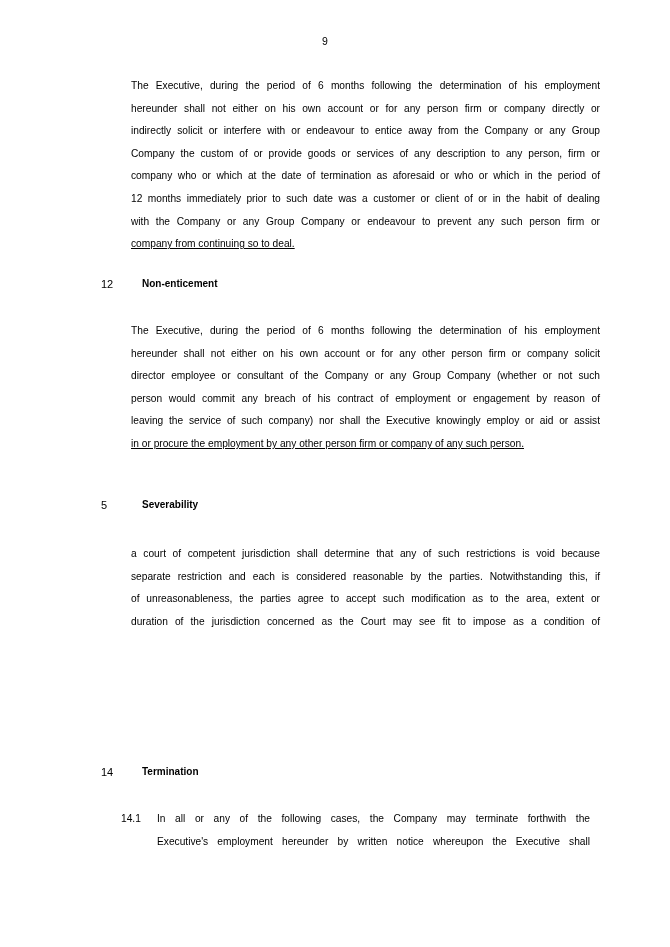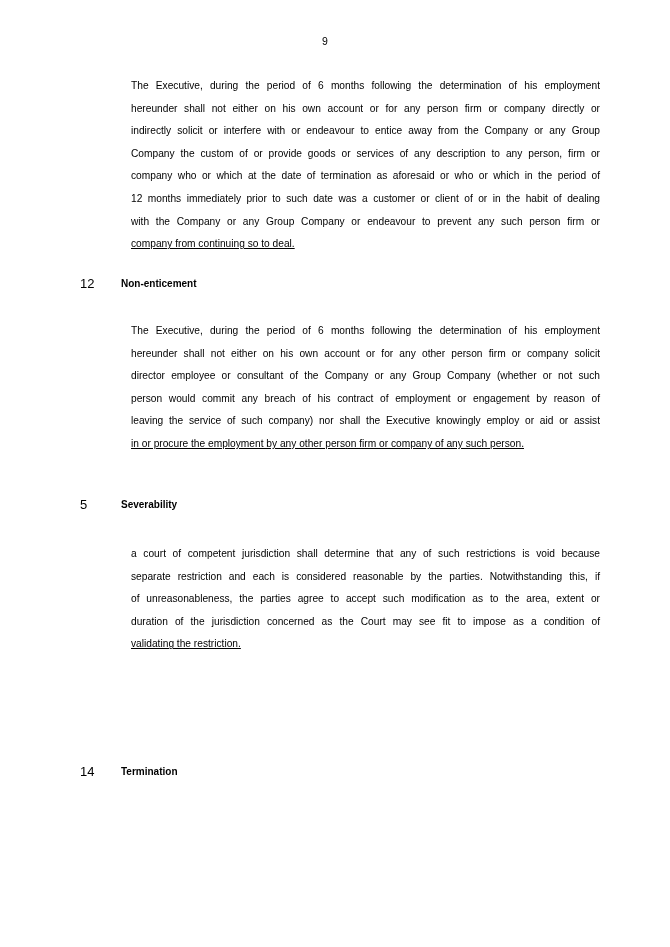--- a/index.html
+++ b/index.html
@@ -47,22 +47,23 @@
   .clause-head {
     position: absolute;
     left: 80px;
     line-height: 14px;
     white-space: nowrap;
   }
   .cnum {
     display: inline-block;
     width: 41px;
     font-weight: 400;
-    font-size: 13px;
+    font-size: 11px;
     vertical-align: bottom;
+    margin-left: 21px;
   }
   .chead {
     font-weight: 700;
     font-size: 10px;
   }
   .subclause {
     position: absolute;
     left: 121px;
     display: flex;
     align-items: flex-start;
@@ -110,21 +111,27 @@
 
   <div class="clause-head" style="top:498px">
     <span class="cnum">5</span><span class="chead">Severability</span>
   </div>
 
   <div class="para" style="top:543px">
     <div class="jline">a court of competent jurisdiction shall determine that any of such restrictions is void because</div>
     <div class="jline">separate restriction and each is considered reasonable by the parties.  Notwithstanding this, if</div>
     <div class="jline">of unreasonableness, the parties agree to accept such modification as to the area, extent or</div>
     <div class="jline">duration of the jurisdiction concerned as the Court may see fit to impose as a condition of</div>
-    <div class="lline">validating the restriction.</div>
   </div>
 
   <div class="clause-head" style="top:765px">
     <span class="cnum">14</span><span class="chead">Termination</span>
   </div>
 
+  <div class="subclause" style="top:808px">
+    <div class="subnum">14.1</div>
+    <div class="sublines">
+      <div class="jline">In all or any of the following cases, the Company may terminate forthwith the</div>
+      <div class="jline">Executive's employment hereunder by written notice whereupon the Executive shall</div>
+    </div>
+  </div>
 
 </div>
 
 </body></html>

